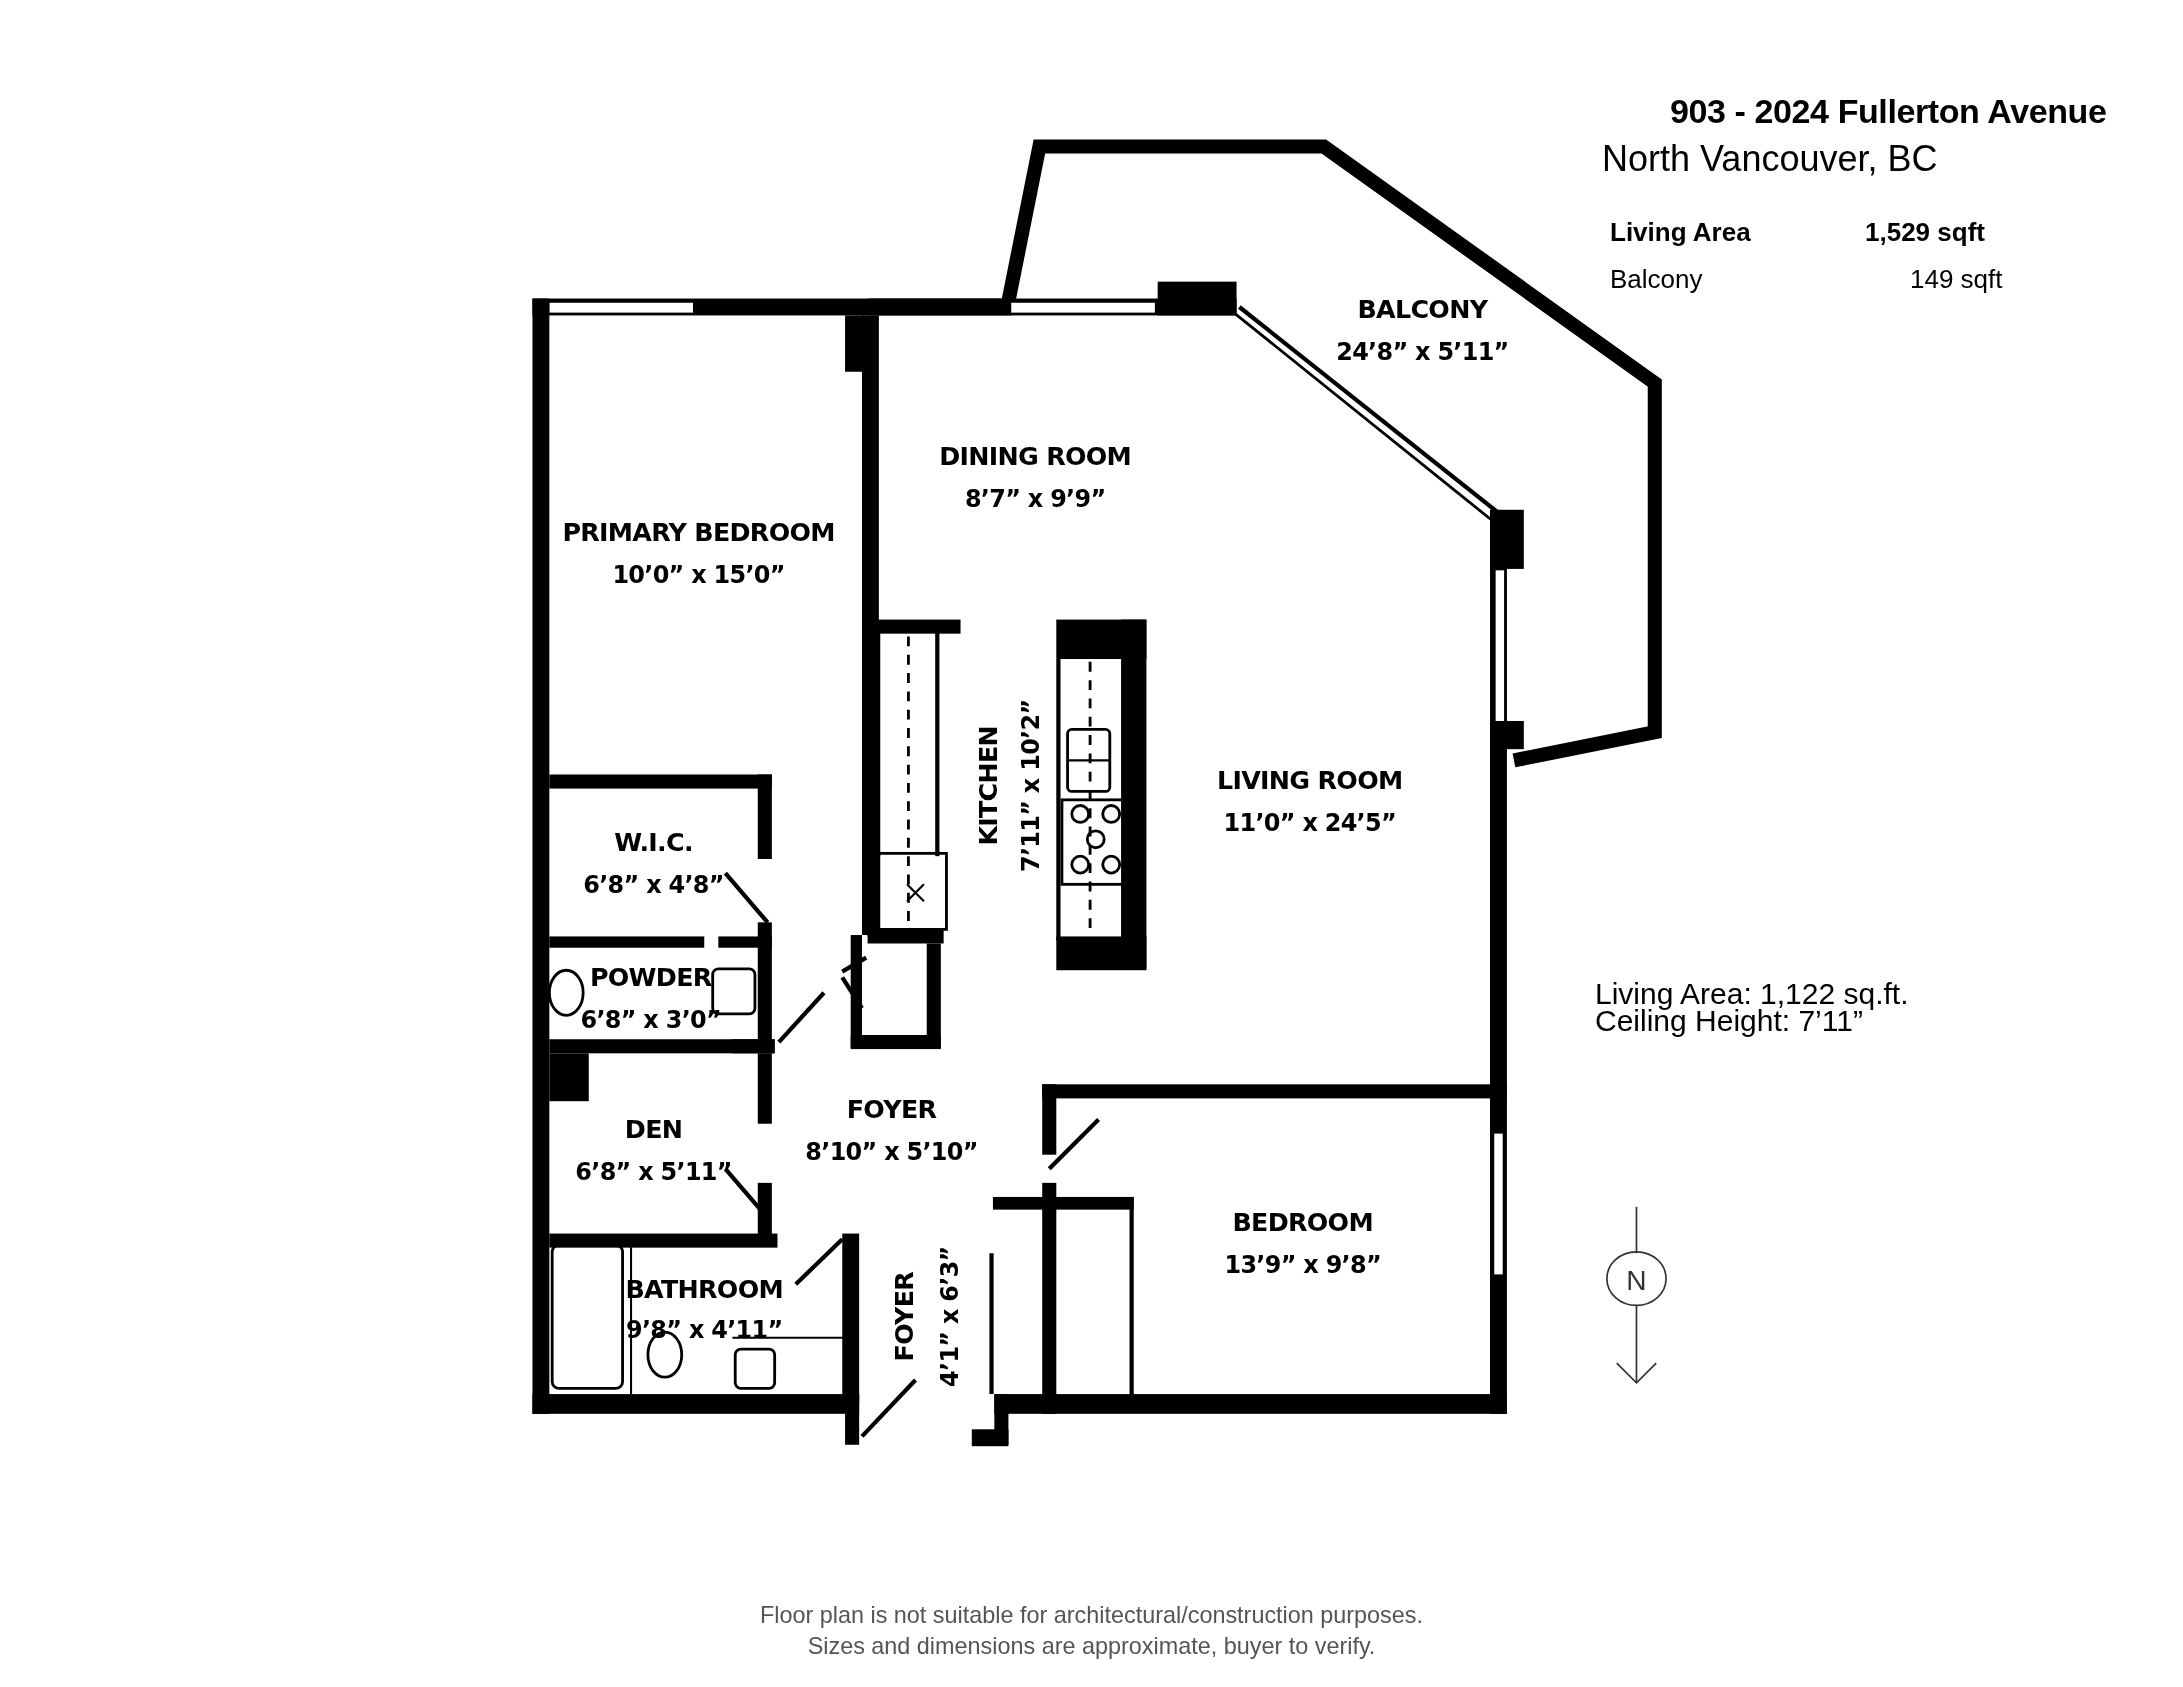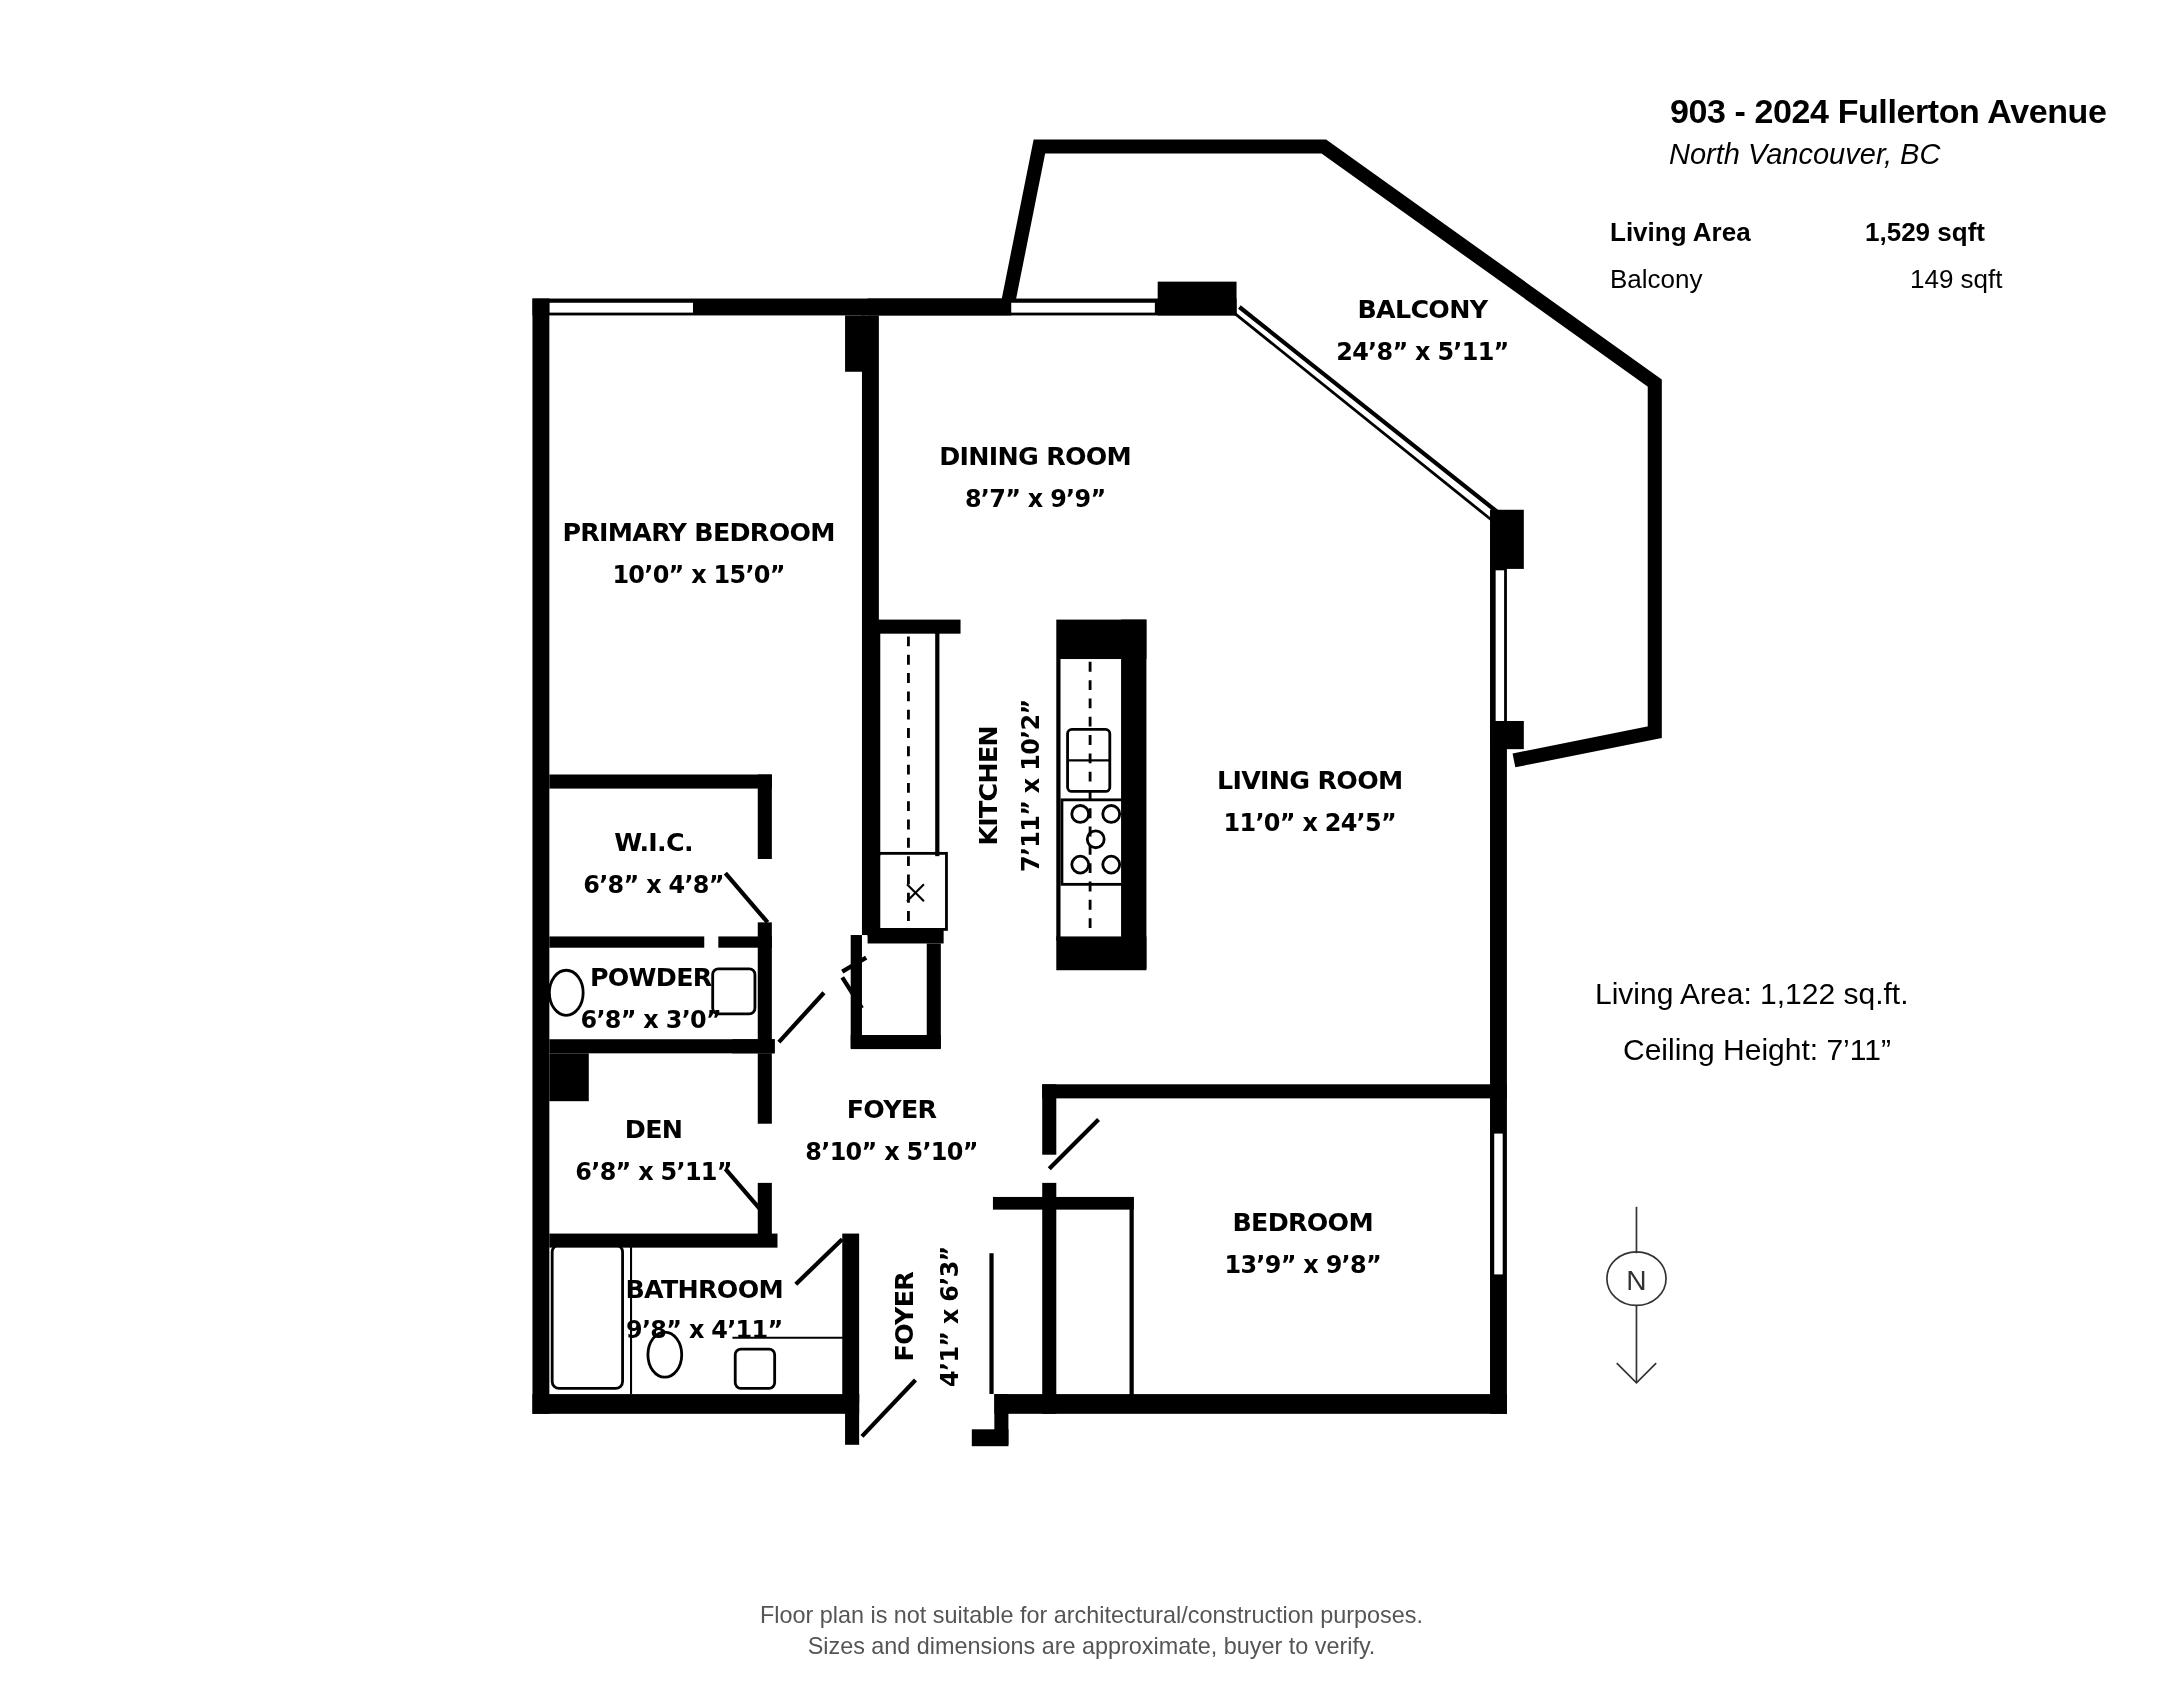--- a/index.html
+++ b/index.html
@@ -2,38 +2,38 @@
 <html style="font-size:11.7px"><head>
 <meta charset="utf-8">
 <style>
   html,body{margin:0;padding:0;background:#fff;}
   body{width:2183px;height:1687px;position:relative;overflow:hidden;font-family:"Liberation Sans",sans-serif;}
   #plan{position:absolute;left:0;top:0;width:2183px;height:1687px;}
   .room-name{font-family:"DejaVu Sans",sans-serif;font-weight:bold;font-size:18px;fill:#000;letter-spacing:-0.5px;}
   .room-dim{font-family:"DejaVu Sans",sans-serif;font-weight:bold;font-size:17px;fill:#000;letter-spacing:-0.5px;}
   .hdr{position:absolute;color:#000;}
   .title{left:1670px;top:92px;font-size:34px;font-weight:bold;letter-spacing:-0.4px;}
-  .subtitle{left:1669px;top:138px;font-size:29px;font-style:italic;}
+  .subtitle{left:1602px;top:138px;font-size:36px;}
   .area-row{position:absolute;font-size:26px;text-align:right;}
   .note{position:absolute;left:1595px;font-size:30px;}
   .disclaimer{position:absolute;width:2183px;left:0;text-align:center;font-size:23.4px;color:#555;}
 </style>
 </head>
 <body>
 
 <div class="hdr title">903 - 2024 Fullerton Avenue</div>
 <div class="hdr subtitle">North Vancouver, BC</div>
 
 <div class="area-row" style="left:1610px;top:217px;font-weight:bold;">Living Area</div>
 <div class="area-row" style="left:1865px;top:217px;font-weight:bold;">1,529 sqft</div>
 <div class="area-row" style="left:1610px;top:264px;">Balcony</div>
 <div class="area-row" style="left:1865px;top:264px;margin-left:45px;">149 sqft</div>
 
 <div class="note" style="top:977px;">Living Area: 1,122 sq.ft.</div>
-<div class="note" style="top:1033px;margin-left:28px;">Ceiling Height: 7’11”</div>
+<div class="note" style="top:1004px;">Ceiling Height: 7’11”</div>
 
 <div class="disclaimer" style="top:1602px;text-align:center;">Floor plan is not suitable for architectural/construction purposes.</div>
 <div class="disclaimer" style="top:1633px;">Sizes and dimensions are approximate, buyer to verify.</div>
 
 <svg id="plan" viewBox="0 0 1550 1198" xmlns="http://www.w3.org/2000/svg">
   <g fill="#000">
 
     <polyline points="716,214 738,104 940,104 1175,272 1175,520 1075,540" fill="none" stroke="#000" stroke-width="10"></polyline>
 
     <rect x="378" y="212" width="340" height="12"></rect>

